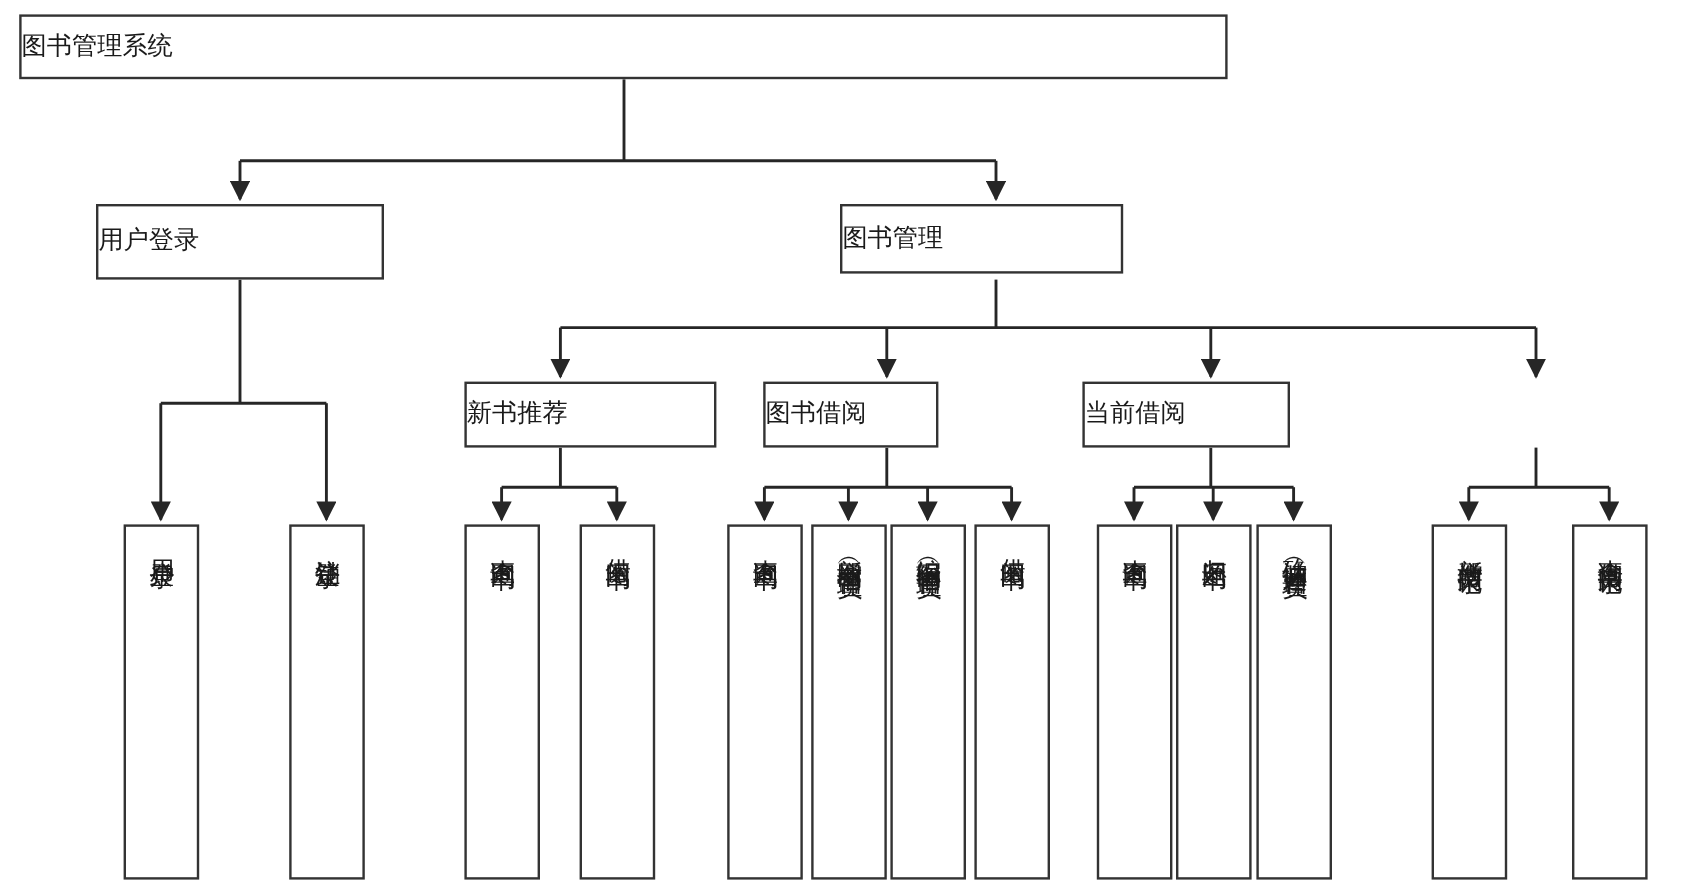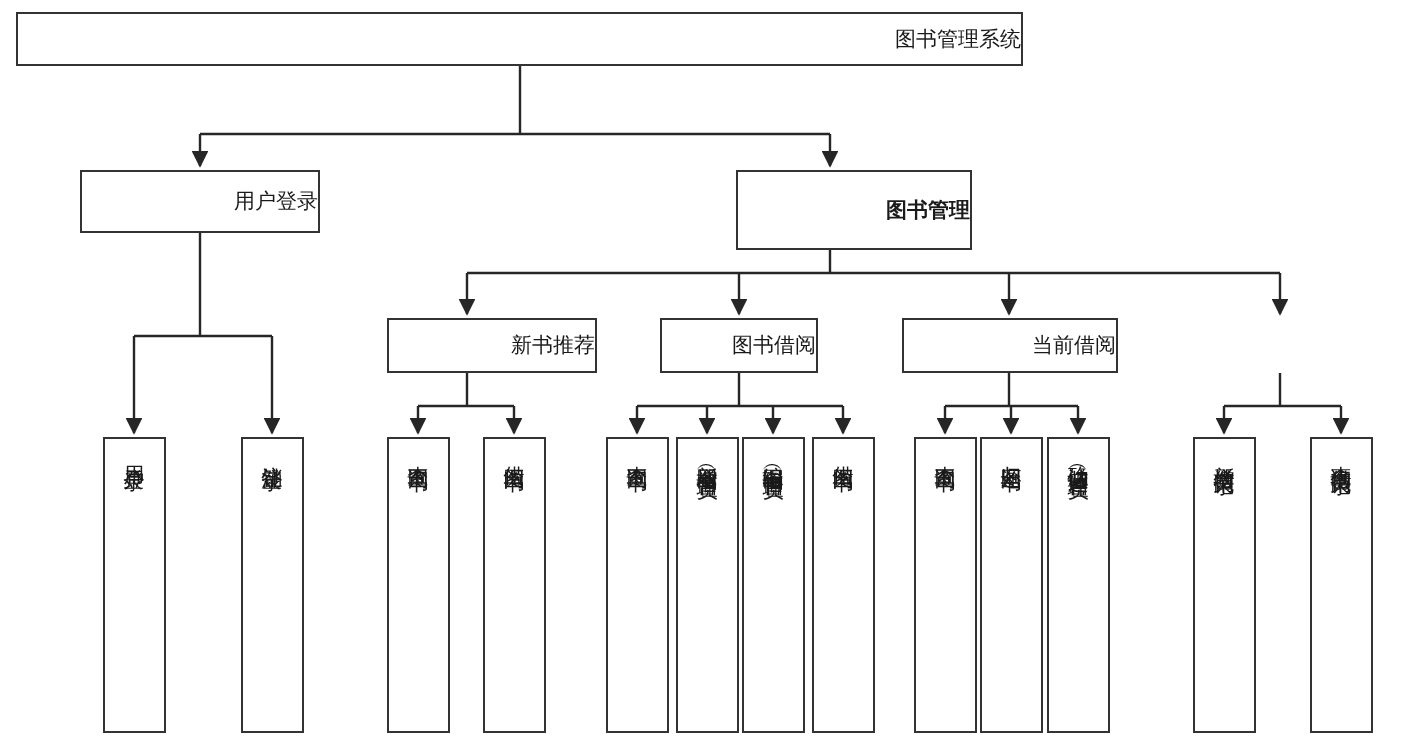--- a/index.html
+++ b/index.html
@@ -28,21 +28,21 @@
     height: 747px;
     pointer-events: none;
   }
   .node {
     position: absolute;
     box-sizing: border-box;
     background: #ffffff;
     border: 2px solid #333333;
     display: flex;
     align-items: center;
-    justify-content: flex-end;
+    justify-content: flex-start;
     color: #1a1a1a;
   }
   .node .label {
     display: block;
     text-align: center;
     line-height: 1.25;
     white-space: nowrap;
   }
   .node.horiz .label {
     font-size: 21px;
@@ -126,31 +126,31 @@
     </g>
   </svg>
 
   <div class="node horiz" style="left:16px; top:12px; width:1007px; height:54px;">
     <span class="label">图书管理系统</span>
   </div>
 
   <div class="node horiz" style="left:80px; top:170px; width:240px; height:63px;">
     <span class="label">用户登录</span>
   </div>
-  <div class="node horiz" style="left:736px; top:170px; width:236px; height:80px;font-weight:bold;">
+  <div class="node horiz" style="left:700px; top:170px; width:236px; height:58px;">
     <span class="label">图书管理</span>
   </div>
 
   <div class="node horiz" style="left:362px; top:318px; width:210px; height:55px;margin-left:25px;">
     <span class="label">新书推荐</span>
   </div>
-  <div class="node horiz" style="left:660px; top:318px; width:158px; height:55px;">
+  <div class="node horiz" style="left:636px; top:318px; width:146px; height:55px;">
     <span class="label">图书借阅</span>
   </div>
-  <div class="node horiz" style="left:902px; top:318px; width:216px; height:55px;">
+  <div class="node horiz" style="left:902px; top:318px; width:173px; height:55px;">
     <span class="label">当前借阅</span>
   </div>
 
   <div class="node vert" style="left:103px; top:437px; width:63px; height:296px;">
     <span class="label">用户登录</span>
   </div>
   <div class="node vert" style="left:241px; top:437px; width:63px; height:296px;">
     <span class="label">注销登录</span>
   </div>
 

